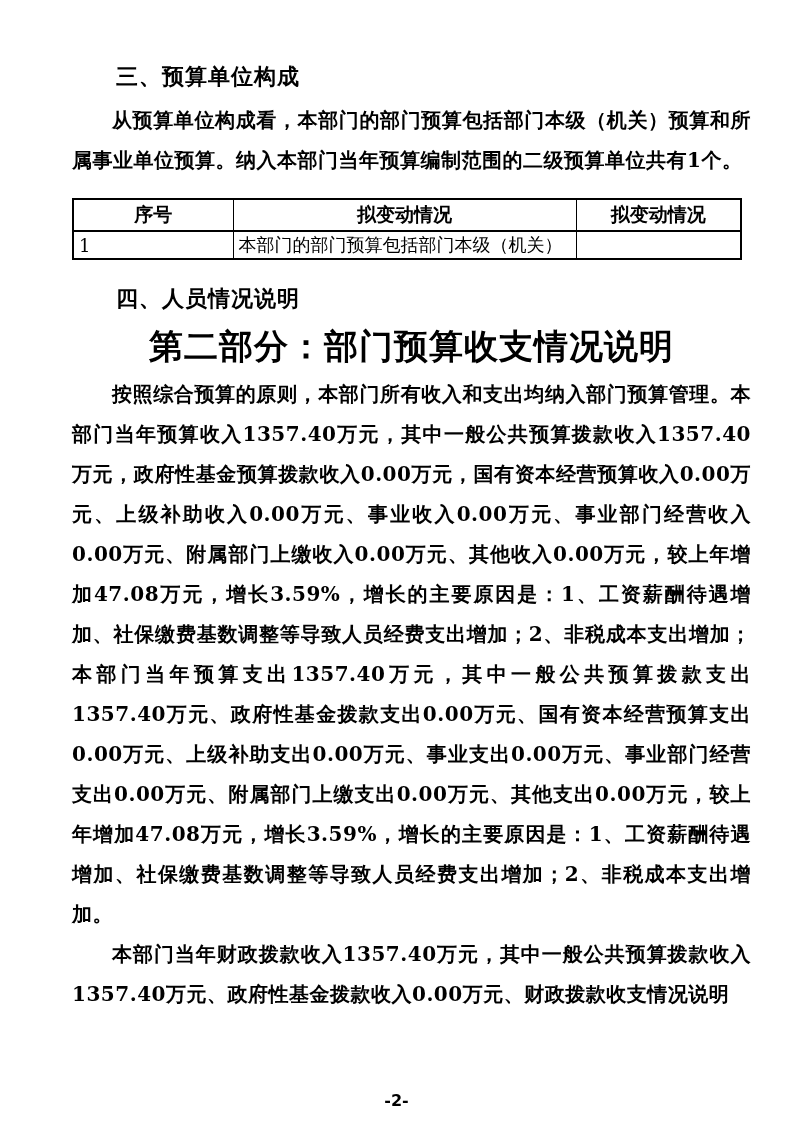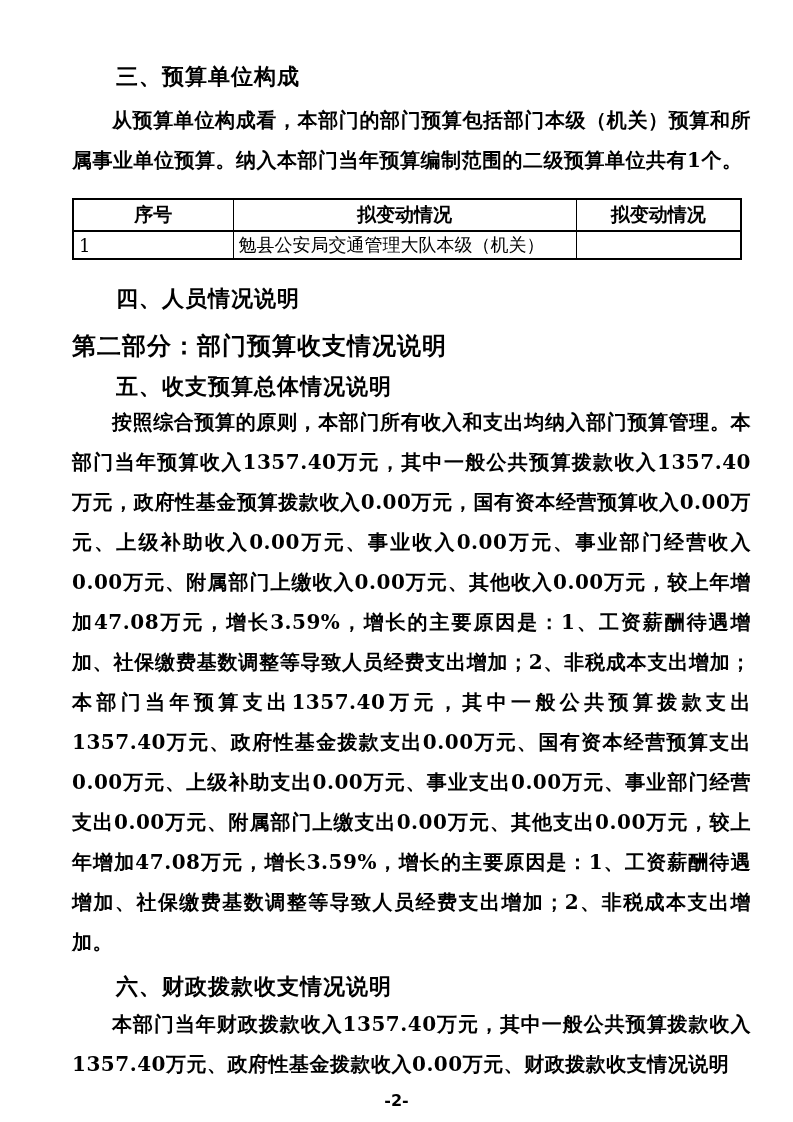--- a/index.html
+++ b/index.html
@@ -61,23 +61,23 @@
     height: 21px;
     box-sizing: border-box;
   }
   .col-seq { width: 160px; }
   .col-name { width: 343px; }
   .col-change { width: 165px; }
   .h4-heading { margin-top: 26px; margin-bottom: 4px; }
   .part-title {
     font-family: "DejaVu Sans", sans-serif;
     font-weight: bold;
-    font-size: 24px;
+    font-size: 34px;
     line-height: 44px;
-    text-align: left;
+    text-align: center;
     letter-spacing: 1px;
     margin: 12px 0 6px 0;
   }
   .h5-heading { margin-top: 6px; margin-bottom: 2px; }
   .h6-heading { margin-top: 12px; margin-bottom: 4px; }
   .page-footer {
     position: absolute;
     left: 0;
     right: 0;
     bottom: 12px;
@@ -105,34 +105,32 @@
     <thead>
       <tr>
         <th>序号</th>
         <th>拟变动情况</th>
         <th>拟变动情况</th>
       </tr>
     </thead>
     <tbody>
       <tr>
         <td>1</td>
-        <td>勉县公安局交通管理大队本级（机关）</td>
+        <td>本部门的部门预算包括部门本级（机关）</td>
         <td></td>
       </tr>
     </tbody>
   </table>
 
   <h3 class="section-heading h4-heading">四、人员情况说明</h3>
 
 
   <h2 class="part-title">第二部分：部门预算收支情况说明</h2>
 
-  <h3 class="section-heading h5-heading">五、收支预算总体情况说明</h3>
 
   <p class="body-para">按照综合预算的原则，本部门所有收入和支出均纳入部门预算管理。本部门当年预算收入1357.40万元，其中一般公共预算拨款收入1357.40万元，政府性基金预算拨款收入0.00万元，国有资本经营预算收入0.00万元、上级补助收入0.00万元、事业收入0.00万元、事业部门经营收入0.00万元、附属部门上缴收入0.00万元、其他收入0.00万元，较上年增加47.08万元，增长3.59%，增长的主要原因是：1、工资薪酬待遇增加、社保缴费基数调整等导致人员经费支出增加；2、非税成本支出增加；本部门当年预算支出1357.40万元，其中一般公共预算拨款支出1357.40万元、政府性基金拨款支出0.00万元、国有资本经营预算支出0.00万元、上级补助支出0.00万元、事业支出0.00万元、事业部门经营支出0.00万元、附属部门上缴支出0.00万元、其他支出0.00万元，较上年增加47.08万元，增长3.59%，增长的主要原因是：1、工资薪酬待遇增加、社保缴费基数调整等导致人员经费支出增加；2、非税成本支出增加。</p>
 
-  <h3 class="section-heading h6-heading">六、财政拨款收支情况说明</h3>
 
   <p class="body-para">本部门当年财政拨款收入1357.40万元，其中一般公共预算拨款收入1357.40万元、政府性基金拨款收入0.00万元、财政拨款收支情况说明</p>
 
   <div class="page-footer">-2-</div>
 
 </div>
 
 </body></html>

